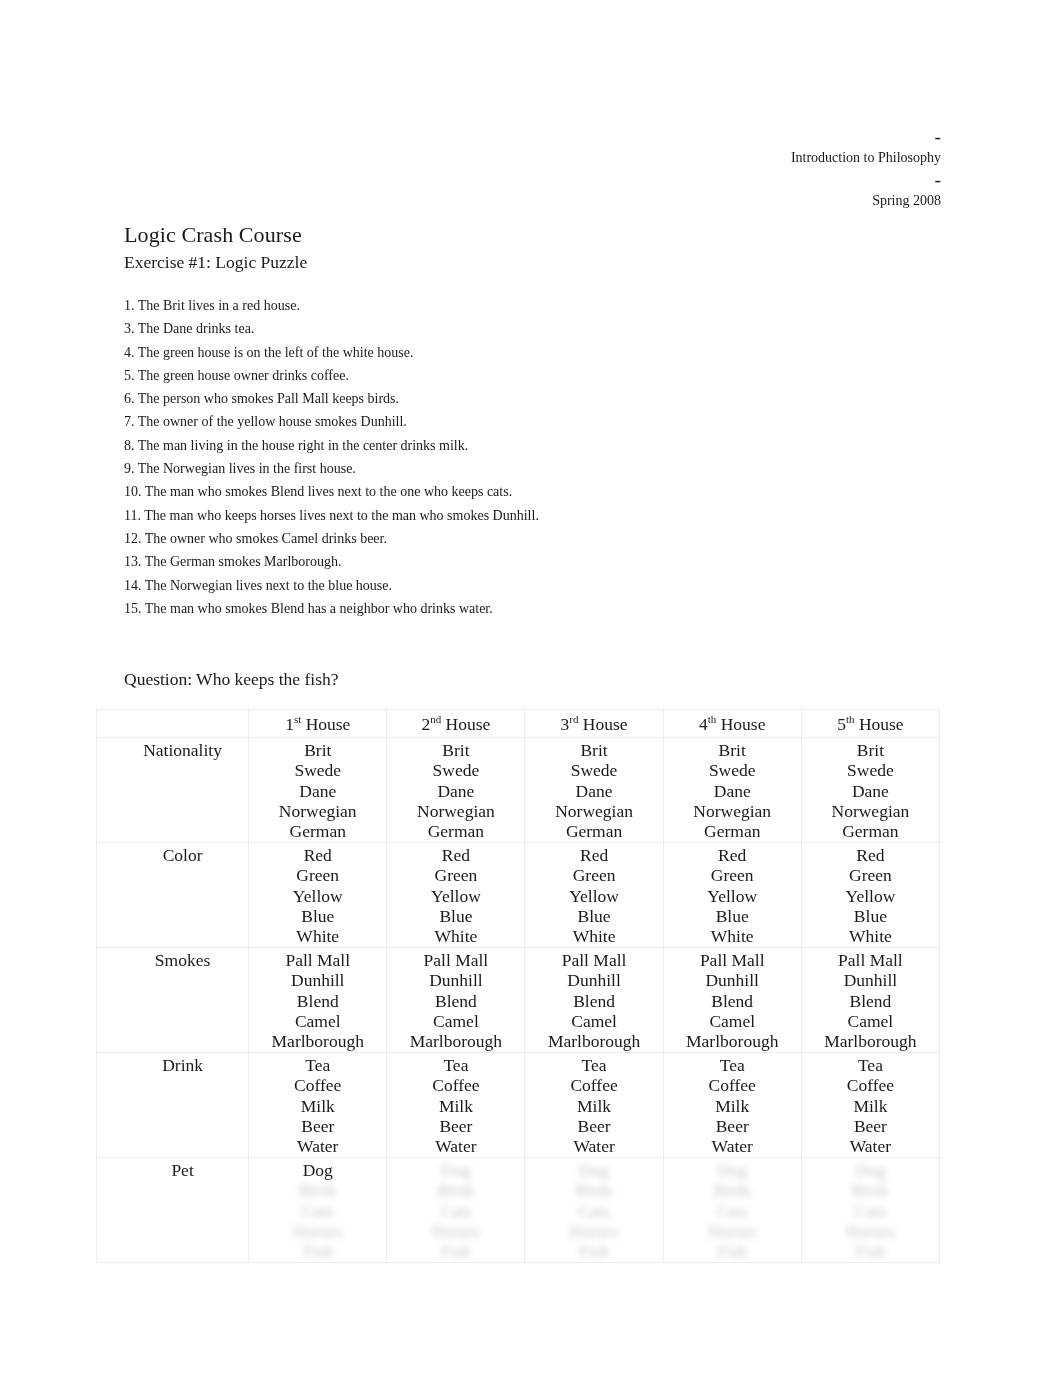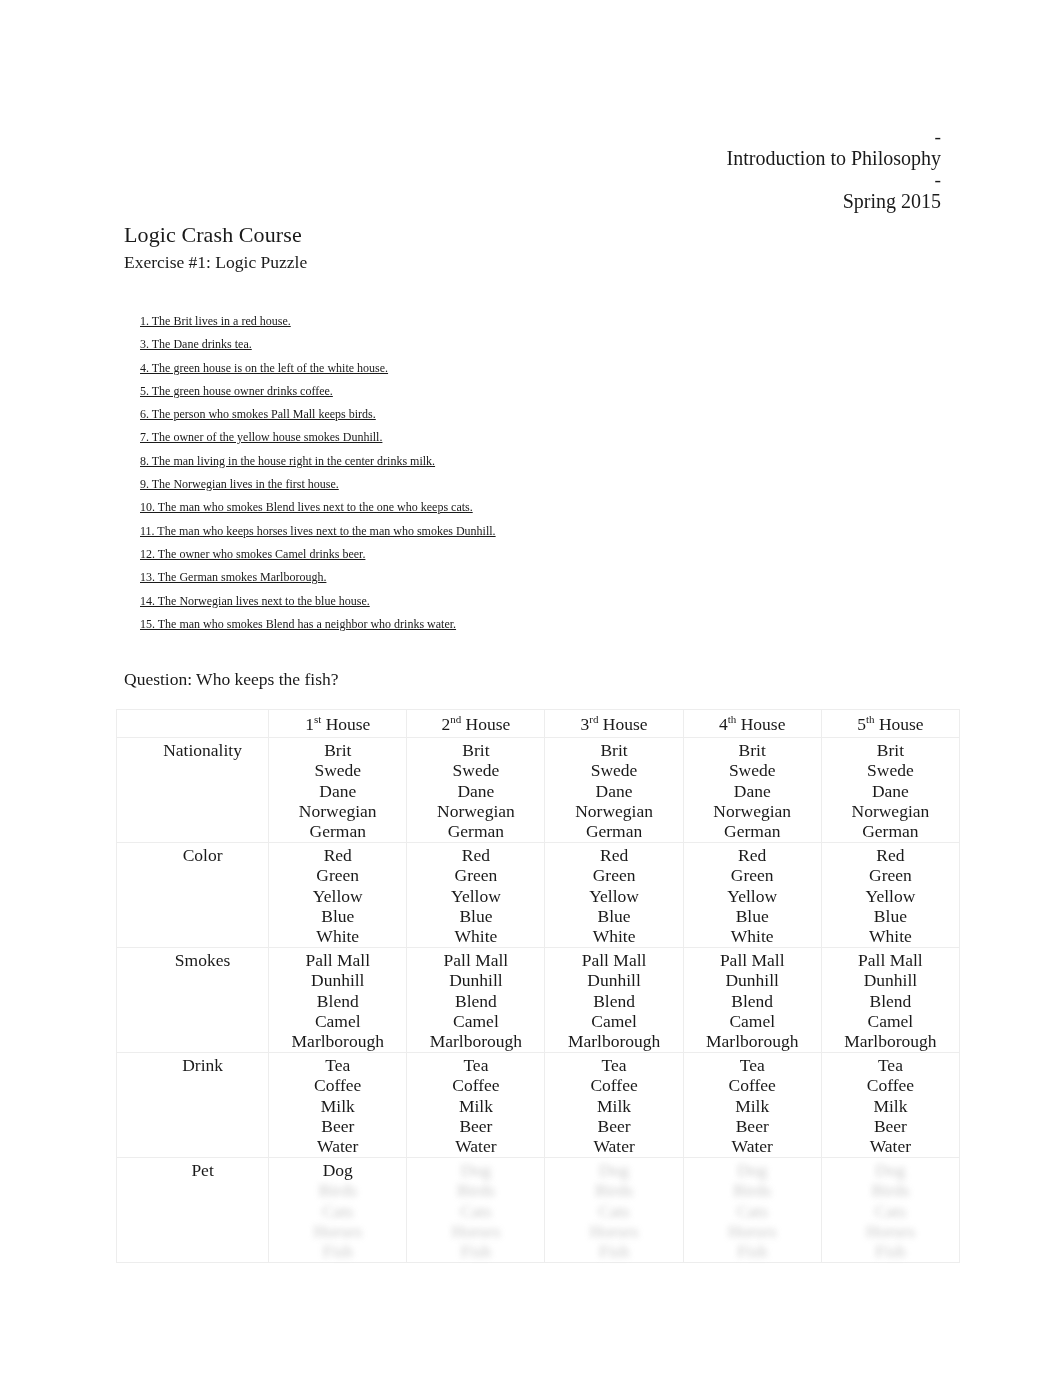--- a/index.html
+++ b/index.html
@@ -34,21 +34,21 @@
     line-height: 21.5px;
   }
   .doc-header .dash {
     display: block;
     font-size: 19.5px;
     line-height: 21px;
     color: #1a1a1a;
   }
   .doc-header .hline {
     display: block;
-    font-size: 20px;
+    font-size: 14px;
     line-height: 22px;
     padding-left: 28px;
   }
 
   
   .doc-title {
     position: absolute;
     left: 124px;
     top: 207px;
     font-size: 22px;
@@ -63,44 +63,43 @@
     top: 252px;
     font-size: 17.5px;
   }
 
   
   .clue-list {
     position: absolute;
     left: 124px;
     top: 294px;
     width: 700px;
-    font-size: 12px;
+    font-size: 14px;
     line-height: 23.3px;
     list-style: none;
-    margin: 16px;
+    margin: 0;
     padding: 0;
-    text-decoration: underline;
   }
   .clue-list li {
     white-space: nowrap;
   }
 
   
   .question-line {
     position: absolute;
     left: 124px;
     top: 669px;
     font-size: 17.5px;
     text-align: center;
   }
 
   
   .puzzle-table-wrap {
     position: absolute;
-    left: 116px;
+    left: 96px;
     top: 709px;
     width: 738px;
   }
   table.puzzle-table {
     border-collapse: collapse;
     width: 844px;
     table-layout: fixed;
     font-size: 17.5px;
   }
   table.puzzle-table td, table.puzzle-table th {
@@ -150,21 +149,21 @@
 </style>
 </head>
 <body>
 
 <div class="page">
 
   <div class="doc-header">
     <span class="dash">-</span>
     <span class="hline">Introduction to Philosophy</span>
     <span class="dash">-</span>
-    <span class="hline">Spring 2015</span>
+    <span class="hline">Spring 2008</span>
   </div>
 
   <h1 class="doc-title">Logic Crash Course</h1>
 
   <div class="exercise-label">Exercise #1: Logic Puzzle</div>
 
   <ul class="clue-list">
     <li>1. The Brit lives in a red house.</li>
     <li>3. The Dane drinks tea.</li>
     <li>4. The green house is on the left of the white house.</li>

